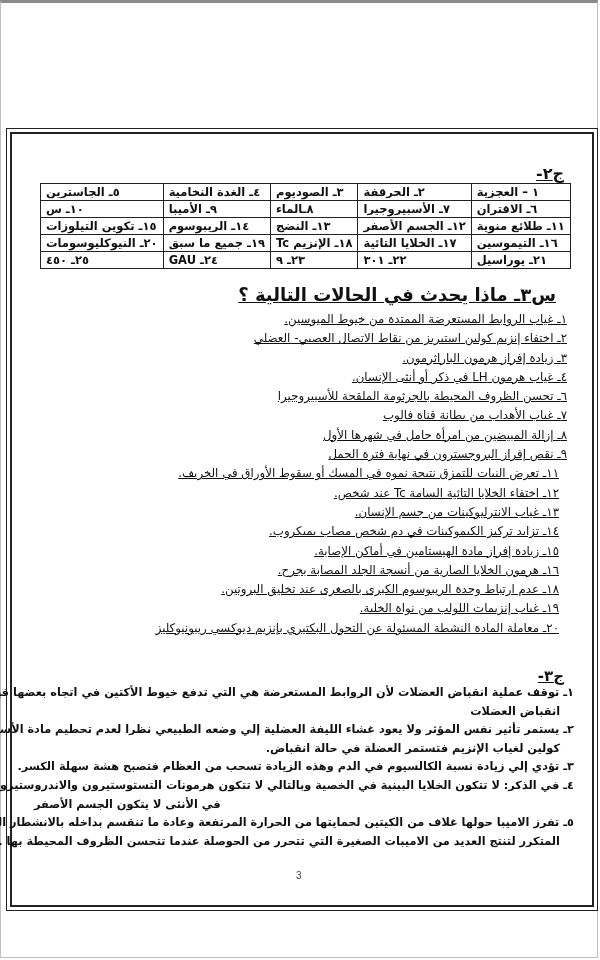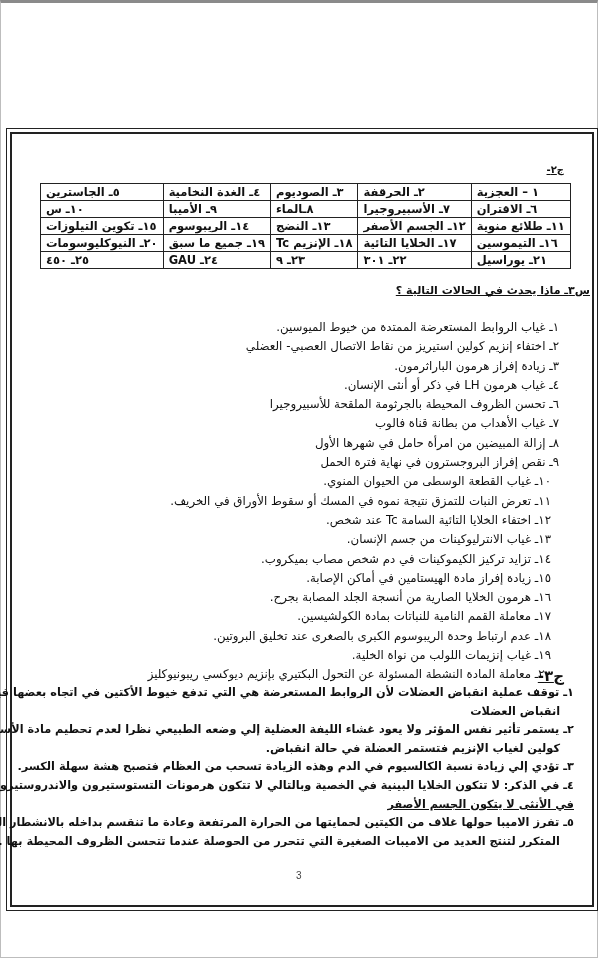--- a/index.html
+++ b/index.html
@@ -4,31 +4,31 @@
 <style>
   html, body { margin: 0; padding: 0; }
   body {
     width: 600px; height: 960px; background: #ffffff; position: relative; overflow: hidden;
     font-family: "DejaVu Sans", "Liberation Sans", sans-serif; color: #111;
   }
   .page-edge { position: absolute; left: 0; top: 0; width: 598px; height: 958px; border: 1px solid #bdbdbd; border-top: 3px solid #8a8a8a; box-sizing: border-box; }
   .frame-outer { position: absolute; left: 6px; top: 128px; width: 592px; height: 783px; border: 1.5px solid #222; box-sizing: border-box; }
   .frame-inner { position: absolute; left: 10px; top: 132px; width: 584px; height: 775px; border: 2px solid #222; box-sizing: border-box; }
 
-  .h-section { position: absolute; font-weight: bold; font-size: 10px; text-decoration: underline; white-space: nowrap; }
+  .h-section { position: absolute; font-weight: bold; font-size: 16px; text-decoration: underline; white-space: nowrap; }
   #h-c2 { right: 36px; top: 164px; }
 
   table.answers {
     position: absolute; left: 40px; top: 183px; width: 526px; border-collapse: collapse; direction: rtl;
     font-weight: bold; font-size: 11.5px;
   }
   table.answers td { border: 1.3px solid #222; height: 16px; padding: 0 5px; text-align: left; white-space: nowrap; line-height: 15px; }
 
-  #h-q3 { right: 10px; top: 284px; font-size: 11px; }
-  .q-list { position: absolute; right: 25px; top: 302px; width: 470px; list-style: none; margin: 16px; padding: 0; font-size: 11.8px; line-height: 19.3px; }
+  #h-q3 { right: 44px; top: 284px; font-size: 18px; }
+  .q-list { position: absolute; right: 25px; top: 302px; width: 470px; list-style: none; margin: 8px; padding: 0; font-size: 11.8px; line-height: 19.3px; text-decoration: underline; }
   .q-list li { white-space: nowrap; text-align: right; }
   .q-list li.shift { margin-right: 8px; }
 
   #h-c3 { right: 36px; top: 667px; font-size: 15px; }
   .a-list { position: absolute; right: 26px; top: 684px; width: 540px; margin: 0; padding: 0; list-style: none; font-weight: bold; font-size: 11.3px; line-height: 18.6px; }
   .a-list li { text-align: right; white-space: nowrap; }
   .a-list .cont { padding-right: 14px; }
 
   .page-number { position: absolute; left: 296px; top: 870px; font-size: 10px; color: #444; font-family: "Liberation Sans", sans-serif; }
 </style>
@@ -85,40 +85,38 @@
 
 <ol class="q-list">
   <li>١ـ  غياب الروابط المستعرضة الممتدة من خيوط الميوسين.</li>
   <li>٢ـ  اختفاء إنزيم كولين استيريز من نقاط الاتصال العصبي- العضلي</li>
   <li>٣ـ  زيادة إفراز  هرمون الباراثرمون.</li>
   <li>٤ـ  غياب هرمون LH في ذكر أو أنثى الإنسان.</li>
   <li>٦ـ  تحسن الظروف المحيطة بالجرثومة الملقحة للأسبيروجيرا</li>
   <li>٧ـ  غياب الأهداب من بطانة قناة فالوب</li>
   <li>٨ـ  إزالة المبيضين من امرأة حامل في شهرها الأول</li>
   <li>٩ـ  نقص إفراز  البروجسترون في نهاية فترة الحمل</li>
-  <li class="shift">١٠ـ  غياب القطعة الوسطى من الحيوان المنوي.</li>
   <li class="shift">١١ـ تعرض النبات للتمزق نتيجة نموه في المسك أو سقوط الأوراق في الخريف.</li>
   <li class="shift">١٢ـ  اختفاء الخلايا التائية السامة Tc عند شخص.</li>
   <li class="shift">١٣ـ  غياب الانترليوكينات من جسم الإنسان.</li>
   <li class="shift">١٤ـ  تزايد تركيز  الكيموكينات في دم شخص مصاب بميكروب.</li>
   <li class="shift">١٥ـ  زيادة إفراز مادة الهيستامين في أماكن الإصابة.</li>
   <li class="shift">١٦ـ  هرمون الخلايا الصارية من أنسجة الجلد المصابة بجرح.</li>
-  <li class="shift">١٧ـ  معاملة القمم النامية للنباتات بمادة الكولشيسين.</li>
   <li class="shift">١٨ـ  عدم ارتباط وحدة الريبوسوم الكبرى بالصغرى عند تخليق البروتين.</li>
   <li class="shift">١٩ـ  غياب إنزيمات اللولب من نواة الخلية.</li>
   <li class="shift">٢٠ـ  معاملة المادة النشطة المسئولة عن التحول البكتيري بإنزيم ديوكسي ريبونيوكليز</li>
 </ol>
 
 <div id="h-c3" class="h-section">ج٣-</div>
 
 <ul class="a-list">
   <li>١ـ توقف عملية انقباض العضلات لأن الروابط المستعرضة هي التي تدفع خيوط الأكتين في اتجاه بعضها فيحدث</li>
   <li class="cont">انقباض العضلات</li>
   <li>٢ـ يستمر تأثير نفس المؤثر ولا يعود غشاء الليفة العضلية إلي وضعه الطبيعي نظرا لعدم تحطيم مادة الأسيتيل</li>
   <li class="cont">كولين لغياب الإنزيم فتستمر العضلة في حالة انقباض.</li>
   <li>٣ـ تؤدي إلي زيادة نسبة الكالسيوم في الدم وهذه الزيادة تسحب من العظام فتصبح هشة سهلة الكسر.</li>
   <li>٤ـ في الذكر: لا تتكون الخلايا البينية في الخصية وبالتالي لا تتكون هرمونات التستوستيرون والاندروستيرون</li>
-  <li style="padding-right:0; text-align:right;"><span style="display:inline-block; width:100%; text-align:right; direction:rtl;text-decoration:underline;">في الأنثى لا يتكون الجسم الأصفر</span></li>
+  <li style="padding-right:0; text-align:right;"><span style="display:inline-block; width:100%; text-align:left; direction:rtl;">في الأنثى لا يتكون الجسم الأصفر</span></li>
   <li>٥ـ تفرز الاميبا حولها غلاف من الكيتين لحمايتها من الحرارة المرتفعة وعادة ما تنقسم بداخله بالانشطار الثنائي</li>
   <li class="cont">المتكرر لتنتج العديد من الاميبات الصغيرة التي تتحرر من الحوصلة عندما تتحسن الظروف المحيطة بها .</li>
 </ul>
 
 <div class="page-number">3</div>
 
 </body></html>

